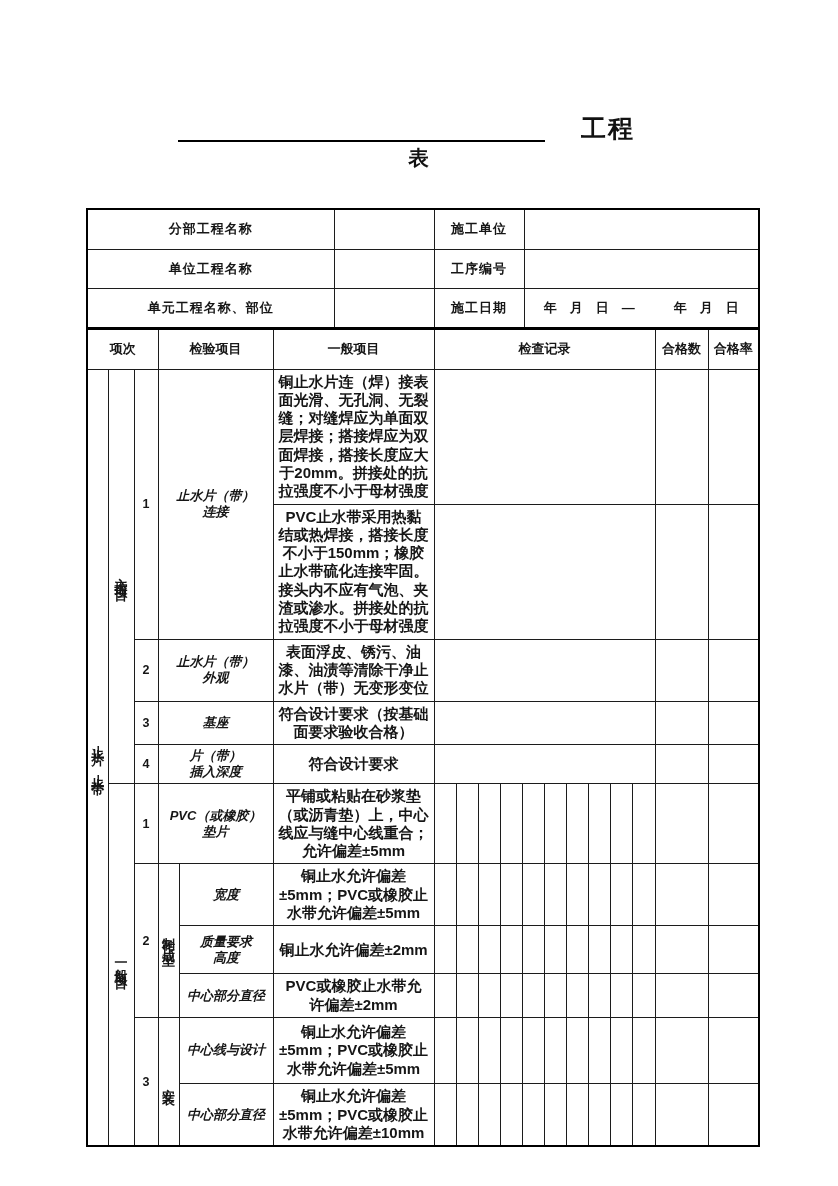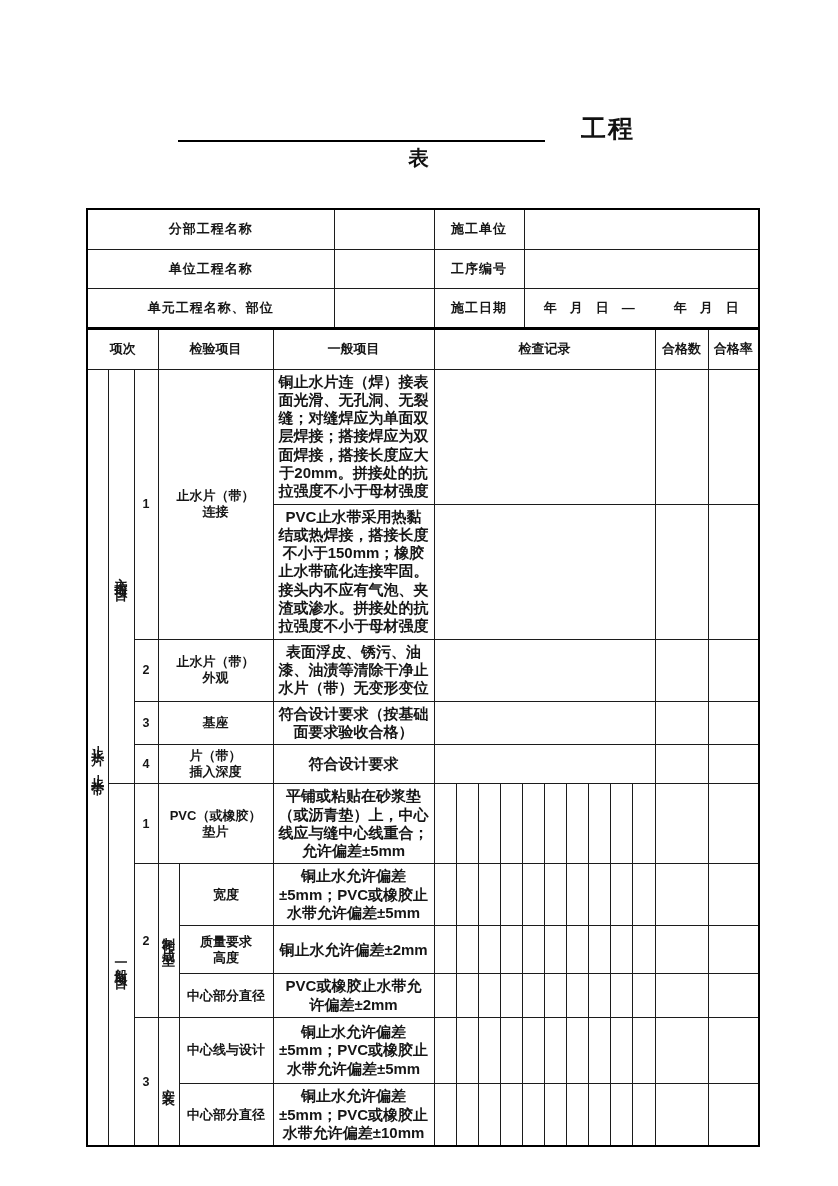--- a/index.html
+++ b/index.html
@@ -17,21 +17,21 @@
     font-size:20.5px; line-height:22px; letter-spacing:1px; }
   
   .tbl-wrap { position:absolute; left:86px; top:208px; width:672px; }
   table { border-collapse:collapse; table-layout:fixed; width:672px; }
   td, th { border:1px solid #1c1c1c; padding:0; overflow:hidden; font-weight:bold;
     text-align:center; vertical-align:middle; font-size:13px; color:#161616; }
   table.outer { border:2px solid #000; }
   table.main { margin-top:-1px; }
   .lbl { letter-spacing:1px; }
   .req { text-align:center; font-size:15px; line-height:1.22; padding:3px 5px; letter-spacing:0; }
-  .item { white-space:pre-line; line-height:1.25; padding:1px 2px; }
+  .item { white-space:pre-line; line-height:1.25; padding:1px 2px;font-style:italic; }
   .num { font-size:12.5px; }
   .vtext { writing-mode:vertical-rl; text-orientation:mixed; letter-spacing:4px; font-size:13px; line-height:1; display:inline-block; }
   .fill {}
 </style>
 </head>
 <body>
 
 <div class="sheet">
 
   <div class="project-line">

